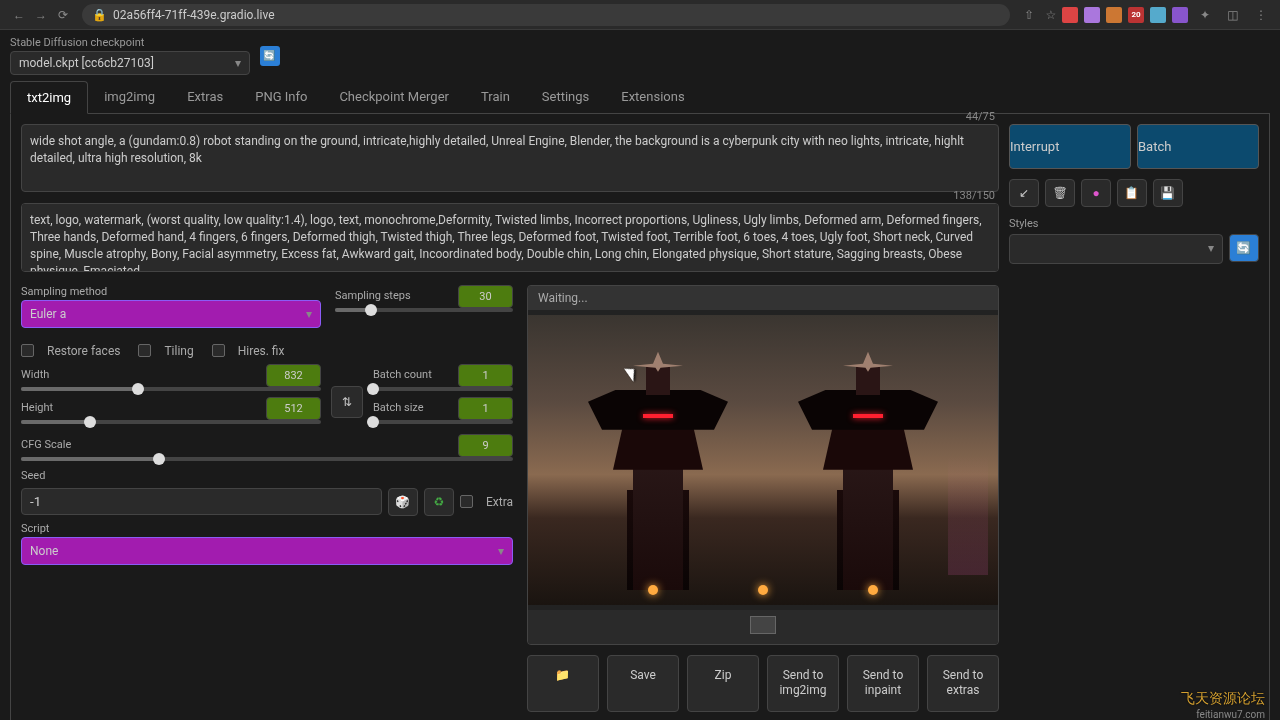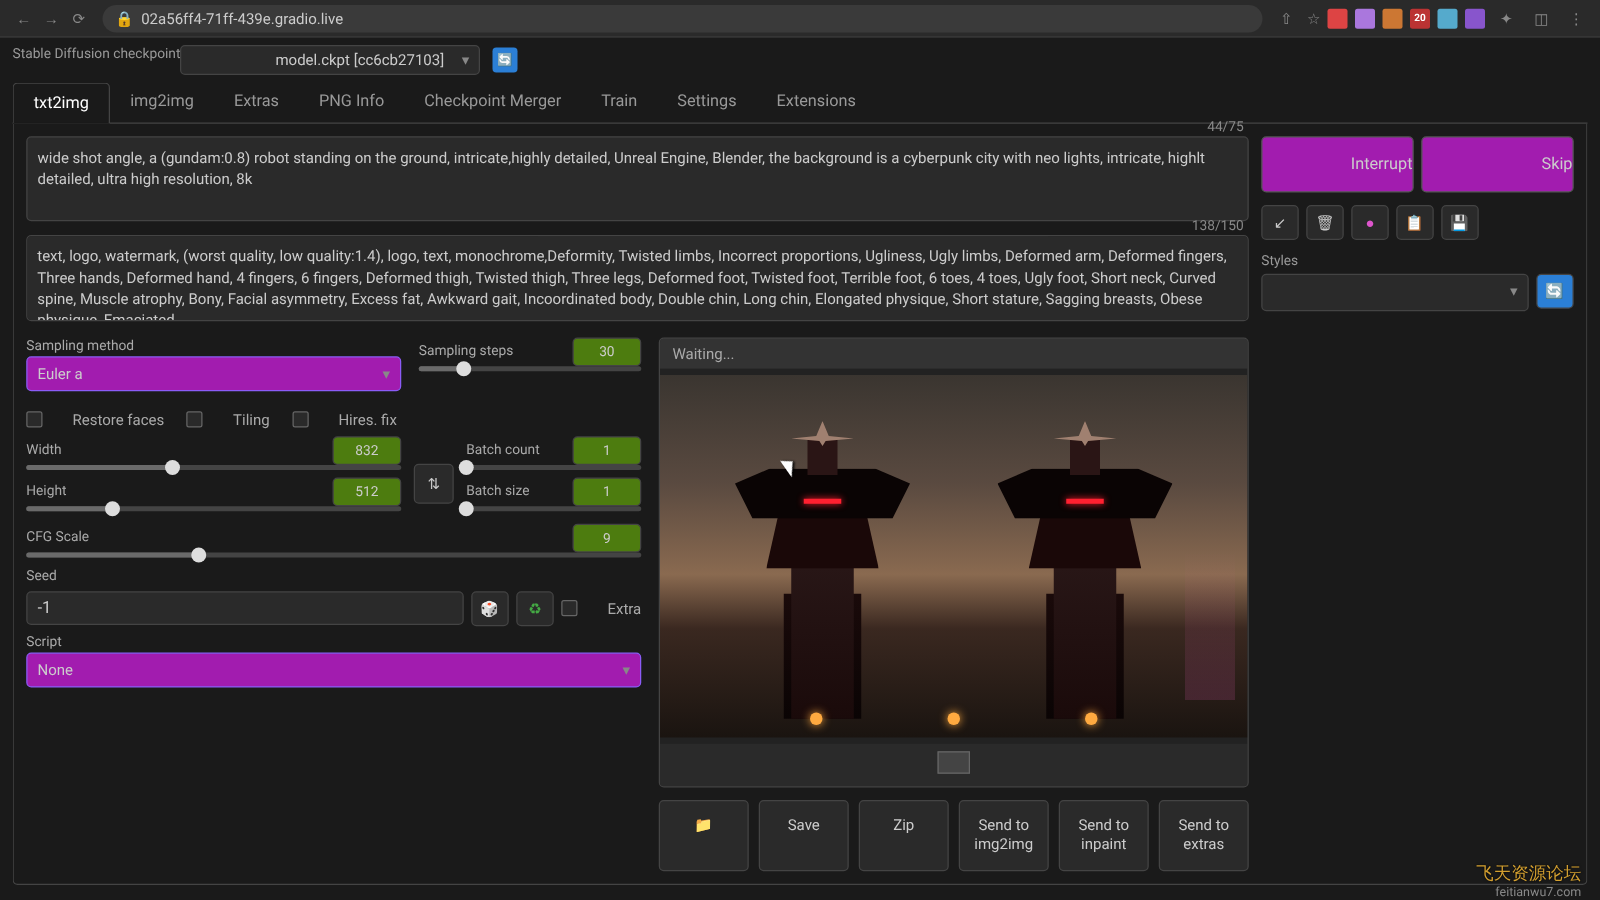--- a/index.html
+++ b/index.html
@@ -8,40 +8,40 @@
 .browser-bar { background: #2a2a2a; height: 30px; display: flex; align-items: center; padding: 0 8px; border-bottom: 1px solid #3a3a3a; }
 .nav-btn { width: 22px; height: 22px; display: flex; align-items: center; justify-content: center; color: #888; cursor: pointer; }
 .url-bar { flex: 1; background: #3a3a3a; border-radius: 14px; height: 22px; display: flex; align-items: center; padding: 0 10px; margin: 0 8px; color: #ccc; font-size: 12px; }
 .lock-icon { margin-right: 6px; color: #aaa; }
 .ext-icons { display: flex; gap: 6px; align-items: center; }
 .ext-icon { width: 16px; height: 16px; border-radius: 2px; font-weight: bold; }
 
 .app { padding: 6px 10px 0; }
 
 .checkpoint-row { display: flex; align-items: center; gap: 10px; margin-bottom: 4px; }
-.checkpoint-box { display: flex; flex-direction: row; text-align: right; }
+.checkpoint-box { display: flex; flex-direction: column; }
 .ckpt-label { font-size: 11px; color: #999; margin-bottom: 2px; }
 .ckpt-select { background: #2a2a2a; border: 1px solid #444; border-radius: 4px; padding: 4px 28px 4px 8px; color: #ccc; font-size: 12px; width: 240px; position: relative; }
 .ckpt-select::after { content: '▾'; position: absolute; right: 8px; color: #888; }
 .refresh-btn { width: 20px; height: 20px; background: #2b7fd6; border-radius: 3px; display: flex; align-items: center; justify-content: center; font-size: 10px; }
 
 .tabs { display: flex; border-bottom: 1px solid #444; margin-top: 6px; }
 .tab { padding: 8px 16px; color: #999; cursor: pointer; font-size: 13px; }
 .tab.active { color: #fff; border: 1px solid #444; border-bottom: 1px solid #1a1a1a; border-radius: 4px 4px 0 0; margin-bottom: -1px; background: #1a1a1a; }
 
 .main-area { border: 1px solid #444; border-top: none; border-radius: 0 0 4px 4px; padding: 10px; display: flex; gap: 10px; }
 .left-col { flex: 1; min-width: 0; }
 .right-col { width: 250px; flex-shrink: 0; }
 
 .prompt-wrap { position: relative; margin-bottom: 8px; }
 .prompt-box { width: 100%; background: #2a2a2a; border: 1px solid #444; border-radius: 4px; padding: 8px; color: #ccc; font-size: 12px; resize: none; font-family: inherit; line-height: 1.4; }
 .counter { position: absolute; top: -14px; right: 4px; font-size: 11px; color: #888; }
 
 .gen-buttons { display: flex; gap: 6px; margin-bottom: 10px; }
-.gen-btn { flex: 1; background: #a21caf; border: 1px solid #555; border-radius: 4px; padding: 14px 0; color: #ccc; font-size: 13px; text-align: right; cursor: pointer; }
+.gen-btn { flex: 1; background: #0c4a6e; border: 1px solid #555; border-radius: 4px; padding: 14px 0; color: #ccc; font-size: 13px; text-align: left; cursor: pointer; }
 .icon-row { display: flex; gap: 6px; margin-bottom: 10px; }
 .icon-btn { width: 30px; height: 28px; background: #2a2a2a; border: 1px solid #444; border-radius: 4px; display: flex; align-items: center; justify-content: center; cursor: pointer; font-size: 12px; }
 .styles-label { font-size: 11px; color: #999; margin-bottom: 4px; }
 .styles-row { display: flex; gap: 6px; }
 .styles-select { flex: 1; background: #2a2a2a; border: 1px solid #444; border-radius: 4px; height: 30px; position: relative; }
 .styles-select::after { content: '▾'; position: absolute; right: 8px; top: 6px; color: #888; }
 
 .controls { display: flex; gap: 14px; margin-top: 10px; }
 .ctrl-left { width: 610px; }
 .ctrl-right { flex: 1; }
@@ -53,21 +53,21 @@
 .field { margin-bottom: 6px; }
 .field-label { font-size: 11px; color: #aaa; margin-bottom: 2px; display: block; }
 .select-box { width: 100%; background: #a21caf; border: 1px solid #8b5cf6; border-radius: 4px; padding: 6px 8px; color: #ccc; position: relative; }
 .select-box::after { content: '▾'; position: absolute; right: 8px; color: #888; }
 .slider-track { flex: 1; height: 4px; background: #444; border-radius: 2px; position: relative; }
 .slider-fill { position: absolute; height: 100%; background: #6a6a6a; border-radius: 2px; }
 .slider-thumb { position: absolute; width: 12px; height: 12px; background: #ddd; border-radius: 50%; top: -4px; transform: translateX(-50%); }
 .num-box { width: 55px; background: #4d7c0f; border: 1px solid #444; border-radius: 4px; padding: 4px 6px; color: #ccc; text-align: center; font-size: 11px; }
 
 .check-row { display: flex; gap: 18px; margin: 10px 0 6px; }
-.check-item { display: flex; align-items: center; gap: 24px; font-size: 12px; color: #aaa; }
+.check-item { display: flex; align-items: center; gap: 13px; font-size: 12px; color: #aaa; }
 .checkbox { width: 13px; height: 13px; border: 1px solid #666; border-radius: 2px; background: #2a2a2a; }
 
 .dim-row { display: flex; gap: 10px; align-items: flex-end; margin-bottom: 4px; }
 .dim-col { flex: 1; }
 .swap-btn { width: 32px; height: 32px; background: #2a2a2a; border: 1px solid #444; border-radius: 4px; display: flex; align-items: center; justify-content: center; margin-bottom: 12px; }
 
 .seed-row { display: flex; gap: 6px; align-items: center; margin-top: 6px; }
 .seed-input { flex: 1; background: #2a2a2a; border: 1px solid #444; border-radius: 4px; padding: 5px 8px; color: #ccc; }
 .seed-btn { width: 30px; height: 28px; background: #2a2a2a; border: 1px solid #444; border-radius: 4px; display: flex; align-items: center; justify-content: center; }
 
@@ -333,21 +333,21 @@
             <div class="out-btn">Send to inpaint</div>
             <div class="out-btn">Send to extras</div>
           </div>
         </div>
       </div>
     </div>
 
     <div class="right-col">
       <div class="gen-buttons">
         <div class="gen-btn">Interrupt</div>
-        <div class="gen-btn">Skip</div>
+        <div class="gen-btn">Batch</div>
       </div>
       <div class="icon-row">
         <div class="icon-btn">↙</div>
         <div class="icon-btn">🗑</div>
         <div class="icon-btn" style="color:#d5c">●</div>
         <div class="icon-btn">📋</div>
         <div class="icon-btn" style="color:#c77">💾</div>
       </div>
       <div class="styles-label">Styles</div>
       <div class="styles-row">

